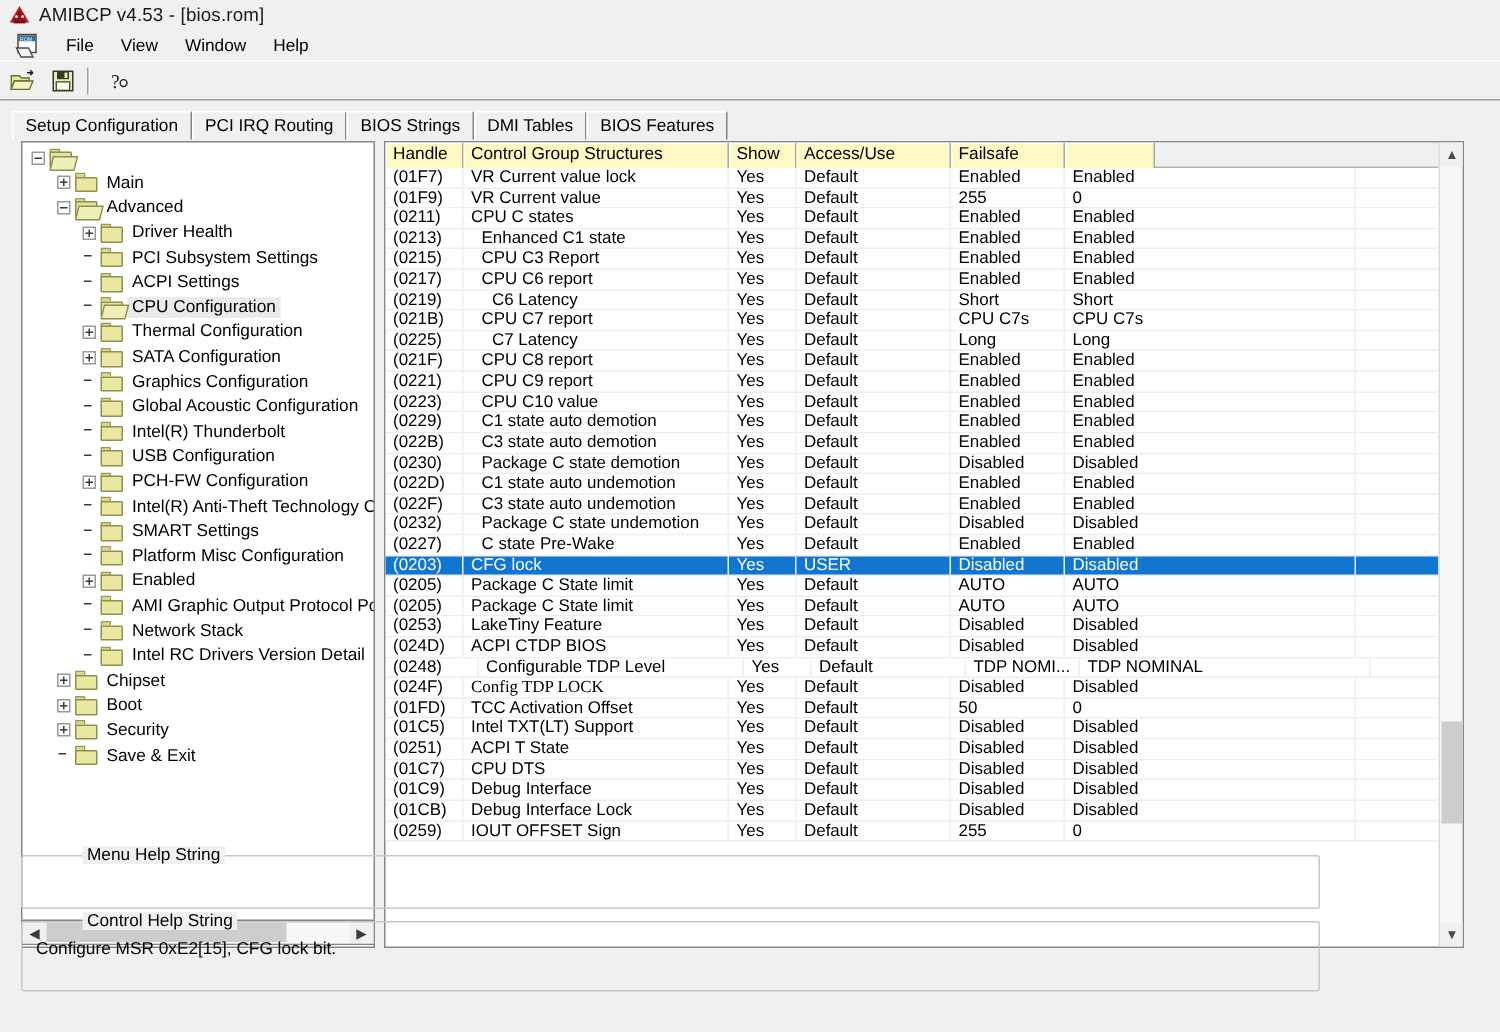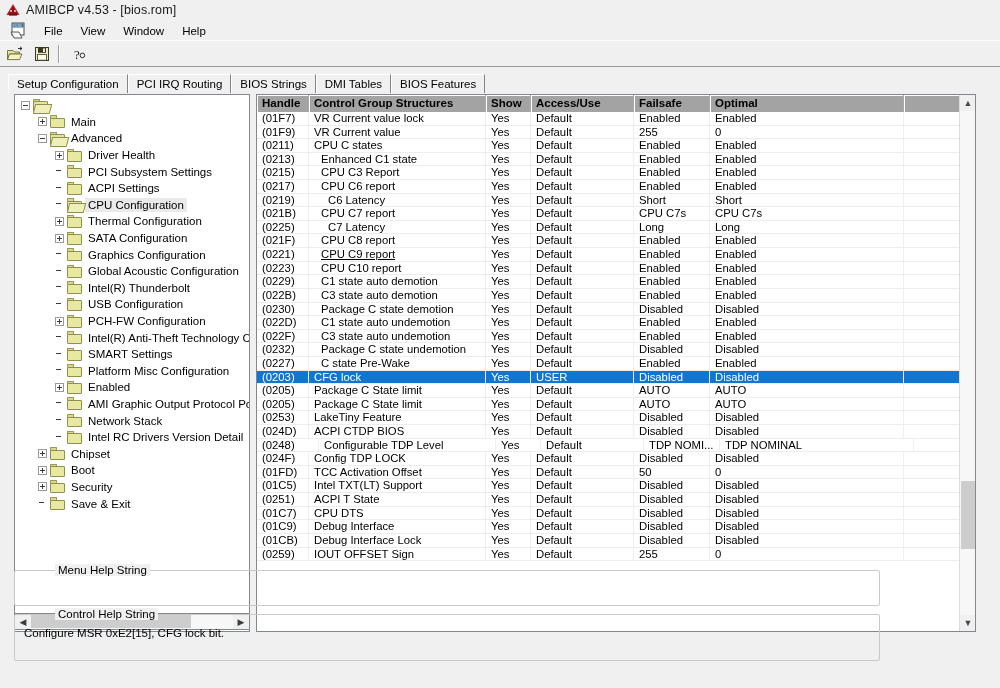--- a/index.html
+++ b/index.html
@@ -100,24 +100,24 @@
   .gridpanel {
     position: absolute; left: 256px; top: 27px; width: 720px; height: 538px;
     background: #fff; border: 1px solid #828790; overflow: hidden;
   }
   .ghead {
     position: absolute; left: 0; top: 0; height: 17px; width: 718px;
     display: flex; background: #f0f0f0; border-bottom: 1px solid #b4b4b4;
   }
   .ghead .hcell {
     height: 17px; line-height: 16px; font-size: 11.5px; color: #000;
-    padding-left: 5px; background: #a3a3a3;
+    padding-left: 5px; background: #fef9c3;
     border-right: 1px solid #a8a8a8;
     box-shadow: inset 1px 1px 0 #ffffff;
-    white-space: nowrap; overflow: hidden; font-weight: bold;
+    white-space: nowrap; overflow: hidden;
   }
   .grows { position: absolute; left: 0; top: 17px; width: 702px; }
   .grow { display: flex; height: 13.62px; background: #fff; border-bottom: 1px solid #ededed; }
   .grow.sel { background: #1175d2; }
   .gcell {
     font-size: 11.3px; line-height: 13px; color: #000;
     padding-left: 5px; white-space: nowrap; overflow: hidden;
     border-right: 1px solid #efefef;
   }
   .grow.sel .gcell { color: #fff; }
@@ -424,21 +424,20 @@
       <div class="sb-arrow">▶</div>
     </div>
 
     <div class="gridpanel">
       <div class="ghead" id="grid-head">
           <div class="hcell" style="width: 52px;">Handle</div>
           <div class="hcell" style="width: 177px;">Control Group Structures</div>
           <div class="hcell" style="width: 45px;">Show</div>
           <div class="hcell" style="width: 103px;">Access/Use</div>
           <div class="hcell" style="width: 76px;">Failsafe</div>
-          <div class="hcell" style="width: 194px;">Optimal</div>
           <div class="hcell" style="width: 60px;"></div>
         </div>
       <div class="grows" id="grid-rows">
           <div class="grow">
             <div class="gcell" style="width: 52px;">(01F7)</div>
             <div class="gcell" style="width: 177px;">VR Current value lock</div>
             <div class="gcell" style="width: 45px;">Yes</div>
             <div class="gcell" style="width: 103px;">Default</div>
             <div class="gcell" style="width: 76px;">Enabled</div>
             <div class="gcell" style="width: 194px;">Enabled</div>
@@ -510,29 +509,29 @@
           <div class="grow">
             <div class="gcell" style="width: 52px;">(021F)</div>
             <div class="gcell indent1" style="width: 177px;">CPU C8 report</div>
             <div class="gcell" style="width: 45px;">Yes</div>
             <div class="gcell" style="width: 103px;">Default</div>
             <div class="gcell" style="width: 76px;">Enabled</div>
             <div class="gcell" style="width: 194px;">Enabled</div>
           </div>
           <div class="grow">
             <div class="gcell" style="width: 52px;">(0221)</div>
-            <div class="gcell indent1" style="width: 177px; text-decoration: underline;">CPU C9 report</div>
+            <div class="gcell indent1" style="width: 177px;">CPU C9 report</div>
             <div class="gcell" style="width: 45px;">Yes</div>
             <div class="gcell" style="width: 103px;">Default</div>
             <div class="gcell" style="width: 76px;">Enabled</div>
             <div class="gcell" style="width: 194px;">Enabled</div>
           </div>
           <div class="grow">
             <div class="gcell" style="width: 52px;">(0223)</div>
-            <div class="gcell indent1" style="width: 177px;">CPU C10 report</div>
+            <div class="gcell indent1" style="width: 177px;">CPU C10 value</div>
             <div class="gcell" style="width: 45px;">Yes</div>
             <div class="gcell" style="width: 103px;">Default</div>
             <div class="gcell" style="width: 76px;">Enabled</div>
             <div class="gcell" style="width: 194px;">Enabled</div>
           </div>
           <div class="grow">
             <div class="gcell" style="width: 52px;">(0229)</div>
             <div class="gcell indent1" style="width: 177px;">C1 state auto demotion</div>
             <div class="gcell" style="width: 45px;">Yes</div>
             <div class="gcell" style="width: 103px;">Default</div>
@@ -630,21 +629,21 @@
           <div class="grow">
             <div class="gcell" style="width: 62px;">(0248)</div>
             <div class="gcell" style="width: 177px;">Configurable TDP Level</div>
             <div class="gcell" style="width: 45px;">Yes</div>
             <div class="gcell" style="width: 103px;">Default</div>
             <div class="gcell" style="width: 76px;">TDP NOMI...</div>
             <div class="gcell" style="width: 194px;">TDP NOMINAL</div>
           </div>
           <div class="grow">
             <div class="gcell" style="width: 52px;">(024F)</div>
-            <div class="gcell" style="width: 177px;">Config TDP LOCK</div>
+            <div class="gcell" style="width: 177px; font-family: Liberation Serif, serif;">Config TDP LOCK</div>
             <div class="gcell" style="width: 45px;">Yes</div>
             <div class="gcell" style="width: 103px;">Default</div>
             <div class="gcell" style="width: 76px;">Disabled</div>
             <div class="gcell" style="width: 194px;">Disabled</div>
           </div>
           <div class="grow">
             <div class="gcell" style="width: 52px;">(01FD)</div>
             <div class="gcell" style="width: 177px;">TCC Activation Offset</div>
             <div class="gcell" style="width: 45px;">Yes</div>
             <div class="gcell" style="width: 103px;">Default</div>

